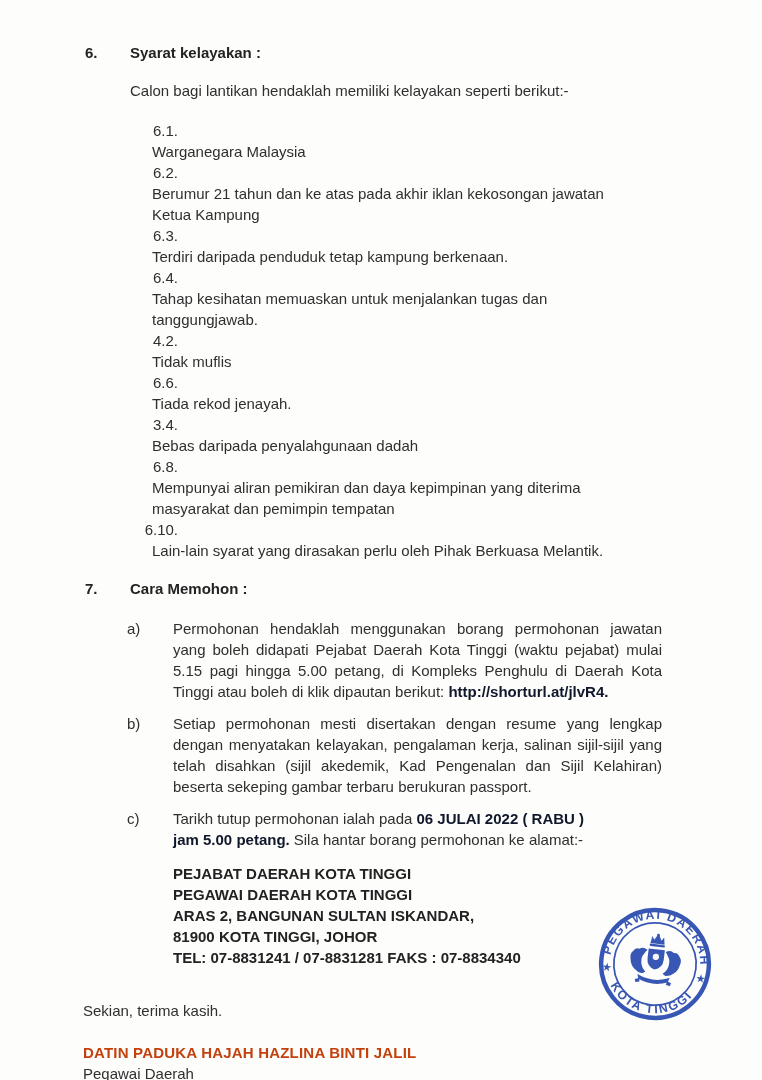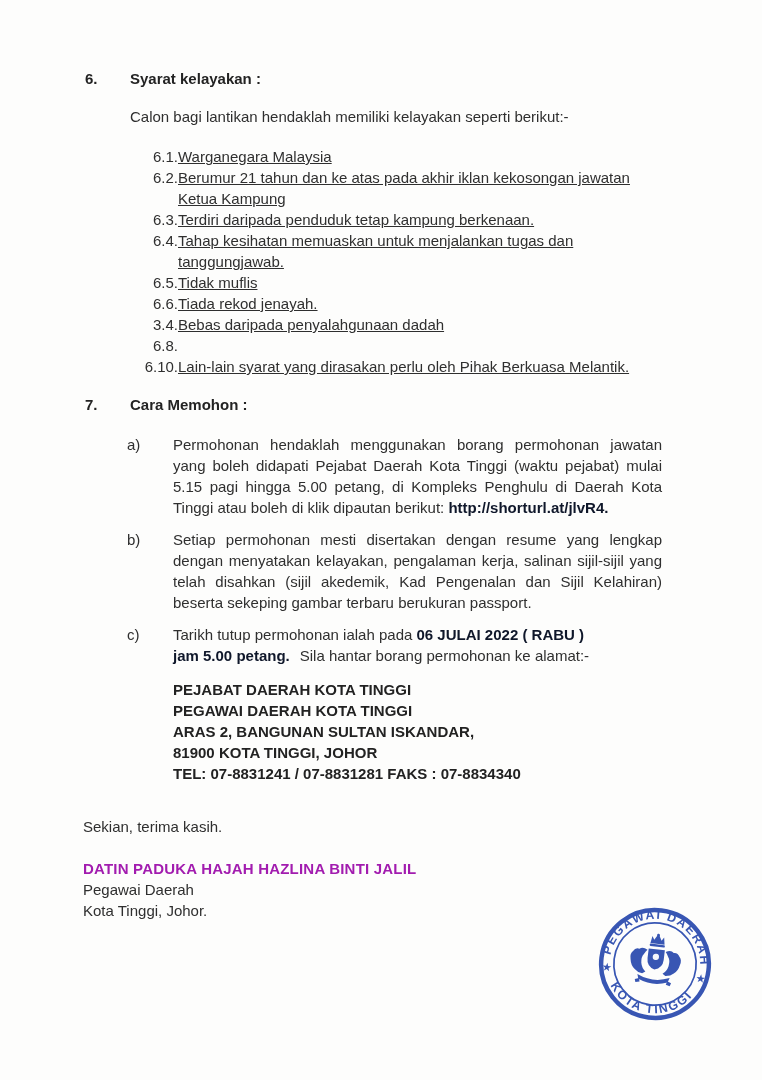--- a/index.html
+++ b/index.html
@@ -5,44 +5,44 @@
   html,body{margin:0;padding:0;background:#ffffff;}
   .page{
     position:relative;
     width:762px;height:1080px;
     background:#fdfdfc;
     font-family:"Liberation Sans", sans-serif;
     font-size:15px;line-height:21px;
     color:#2f2f2f;
     overflow:hidden;
     box-sizing:border-box;
-    padding-top:68px;
+    padding-top:42px;
   }
   b,.bold{font-weight:bold;color:#0f172a;}
   
   .sec-head{margin-left:85px;font-weight:bold;color:#232323;}
   .sec-num{display:inline-block;width:45px;font-weight:bold;}
   .intro{margin:17px 0 0 130px;width:540px;}
   
   .list{margin-top:19px;}
-  .li{display:flex;margin-left:138px;}
+  .li{display:flex;margin-left:138px;flex-direction:column;}
   .li-num{flex:none;width:40px;text-align:right;}
-  .li-text{width:470px;text-decoration:underline;}
+  .li-text{margin-left:14px;width:470px;}
   
   .sec7-head{margin-top:17px;}
   .sub{display:flex;margin:0 0 11px 127px;}
   .sub-first{margin-top:19px;}
   .sub-label{flex:none;width:46px;}
   .sub-text{width:489px;}
   .justify{text-align:justify;}
-  .after-gap{margin-left:10px;}
+  .after-gap{margin-left:4px;}
   .address{margin:13px 0 0 173px;font-weight:bold;color:#222;}
   
   .closing{margin:32px 0 0 83px;}
-  .closing .name{margin-top:21px;font-weight:bold;color:#a21caf;letter-spacing:.2px;}
+  .closing .name{margin-top:21px;font-weight:bold;color:#c2410c;letter-spacing:.2px;}
   
   .seal{
     position:absolute;left:592px;top:901px;
     width:126px;height:126px;
     opacity:.93;
   }
   .seal svg{display:block;}
 </style>
 </head>
 <body>
@@ -66,33 +66,34 @@
     </div>
     <div class="li">
       <span class="li-num">6.3.</span>
       <span class="li-text">Terdiri daripada penduduk tetap kampung berkenaan.</span>
     </div>
     <div class="li">
       <span class="li-num">6.4.</span>
       <span class="li-text">Tahap kesihatan memuaskan untuk menjalankan tugas dan tanggungjawab.</span>
     </div>
     <div class="li">
-      <span class="li-num">6.5.</span>
+      <span class="li-num">4.2.</span>
       <span class="li-text">Tidak muflis</span>
     </div>
     <div class="li">
       <span class="li-num">6.6.</span>
       <span class="li-text">Tiada rekod jenayah.</span>
     </div>
     <div class="li">
       <span class="li-num">3.4.</span>
       <span class="li-text">Bebas daripada penyalahgunaan dadah</span>
     </div>
     <div class="li">
       <span class="li-num">6.8.</span>
+      <span class="li-text">Mempunyai aliran pemikiran dan daya kepimpinan yang diterima masyarakat dan pemimpin tempatan</span>
     </div>
     <div class="li">
       <span class="li-num">6.10.</span>
       <span class="li-text">Lain-lain syarat yang dirasakan perlu oleh Pihak Berkuasa Melantik.</span>
     </div>
   </div>
 
   <div class="sec-head sec7-head">
     <span class="sec-num">7.</span><span>Cara Memohon :</span>
   </div>

